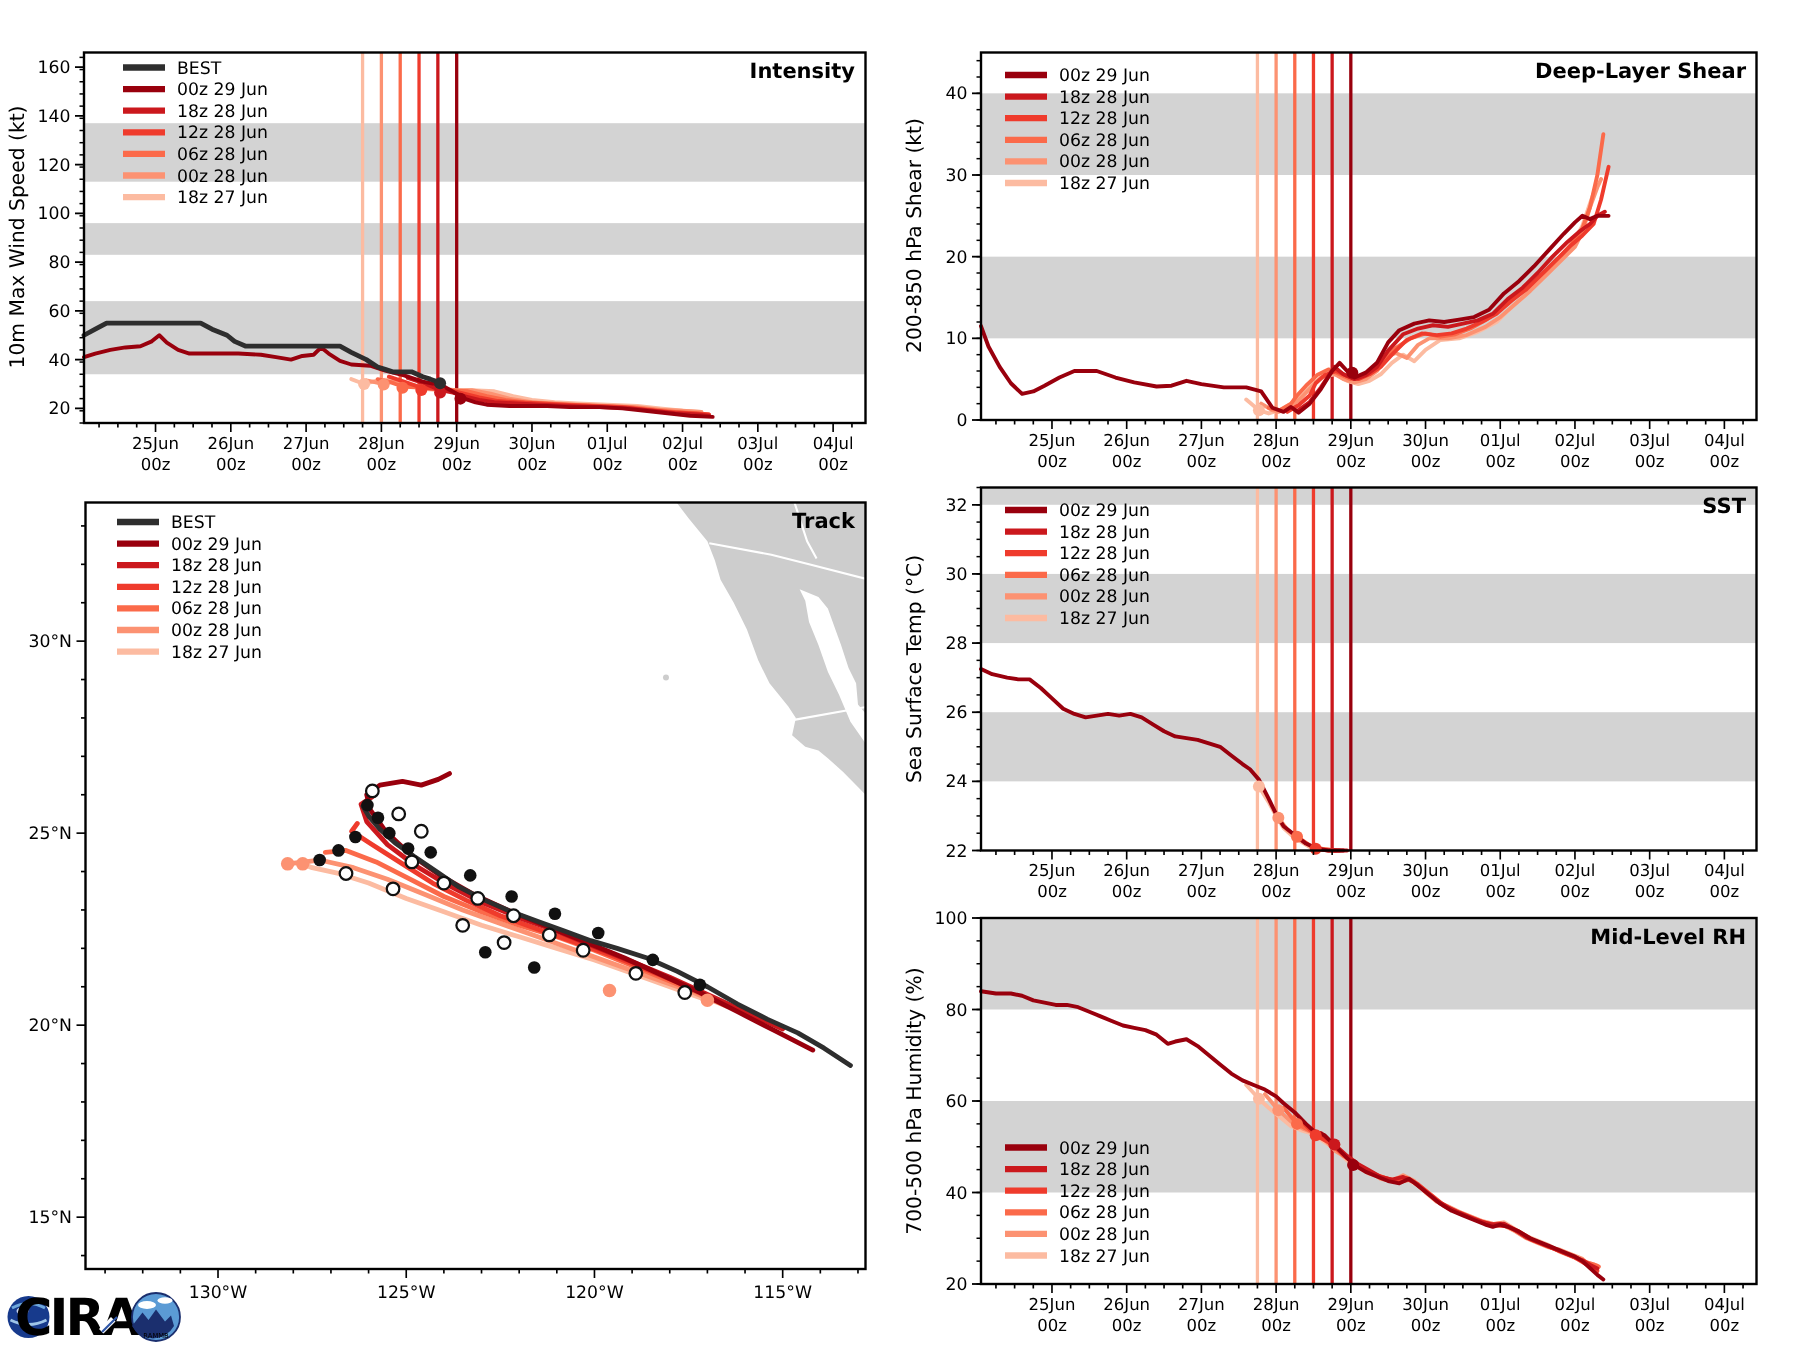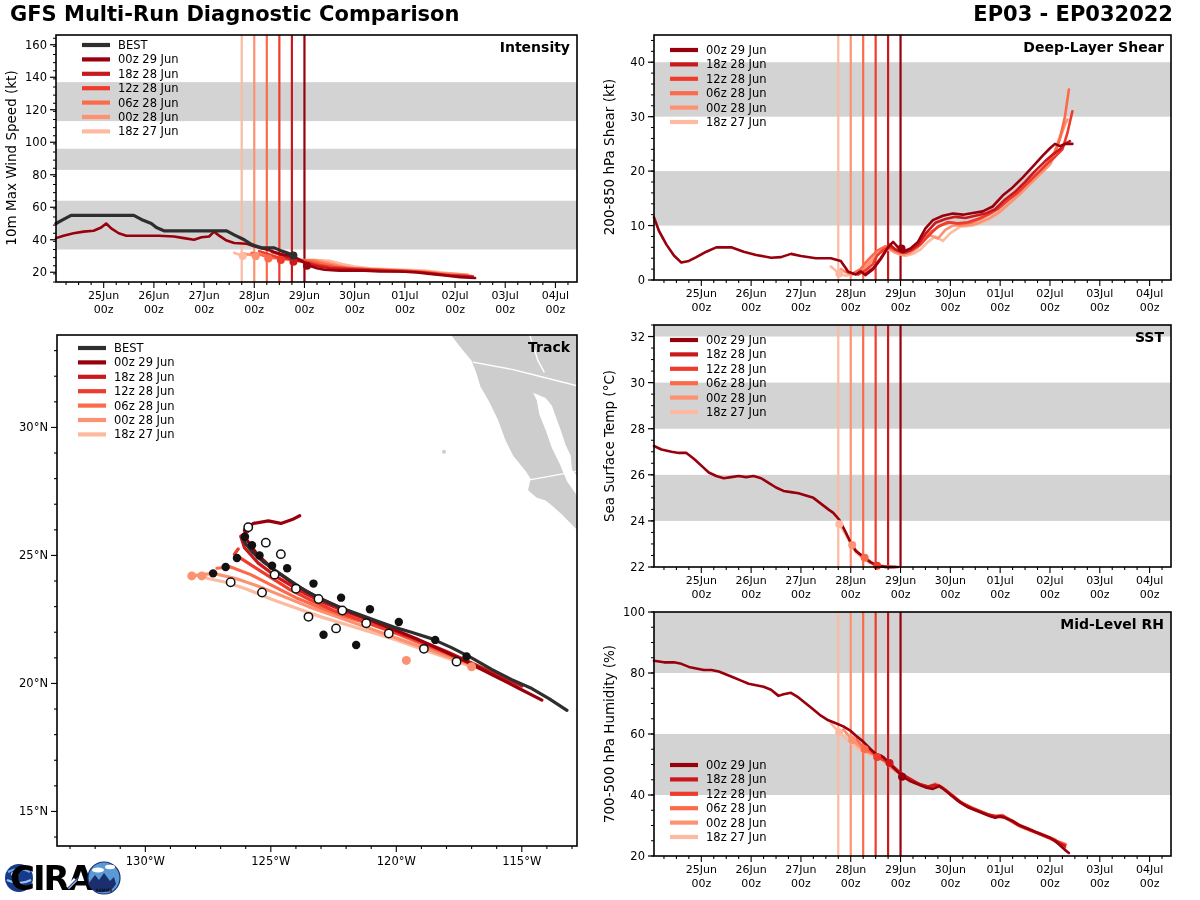--- a/index.html
+++ b/index.html
@@ -16,22 +16,20 @@
   #svg-track{left:0;top:330px;}
   #logo{left:4px;top:852px;}
   text{fill:#000;}
   .ylab{font-size:13.5px;}
   .ptitle{font-size:14px;font-weight:bold;}
 </style>
 </head>
 <body>
 
 <div id="page">
-  <div id="hdr-left" class="hdr">GFS Multi-Run Diagnostic Comparison</div>
-  <div id="hdr-right" class="hdr">EP03 - EP032022</div>
 
   <svg id="svg-intensity" width="600" height="330" viewBox="0 0 600 330">
     <g class="plot" id="plot-intensity">
         <rect x="56" y="200.75" width="521" height="48.75" fill="#d3d3d3"></rect>
         <rect x="56" y="148.75" width="521" height="21.125" fill="#d3d3d3"></rect>
         <rect x="56" y="82.125" width="521" height="39.000000000000014" fill="#d3d3d3"></rect>
         <line x1="241.71290944123317" y1="35" x2="241.71290944123317" y2="282" stroke="#fcbba1" stroke-width="2.2"></line>
         <line x1="254.26107899807326" y1="35" x2="254.26107899807326" y2="282" stroke="#fc9272" stroke-width="2.2"></line>
         <line x1="266.8092485549133" y1="35" x2="266.8092485549133" y2="282" stroke="#fb6a4a" stroke-width="2.2"></line>
         <line x1="279.3574181117534" y1="35" x2="279.3574181117534" y2="282" stroke="#ef3b2c" stroke-width="2.2"></line>

